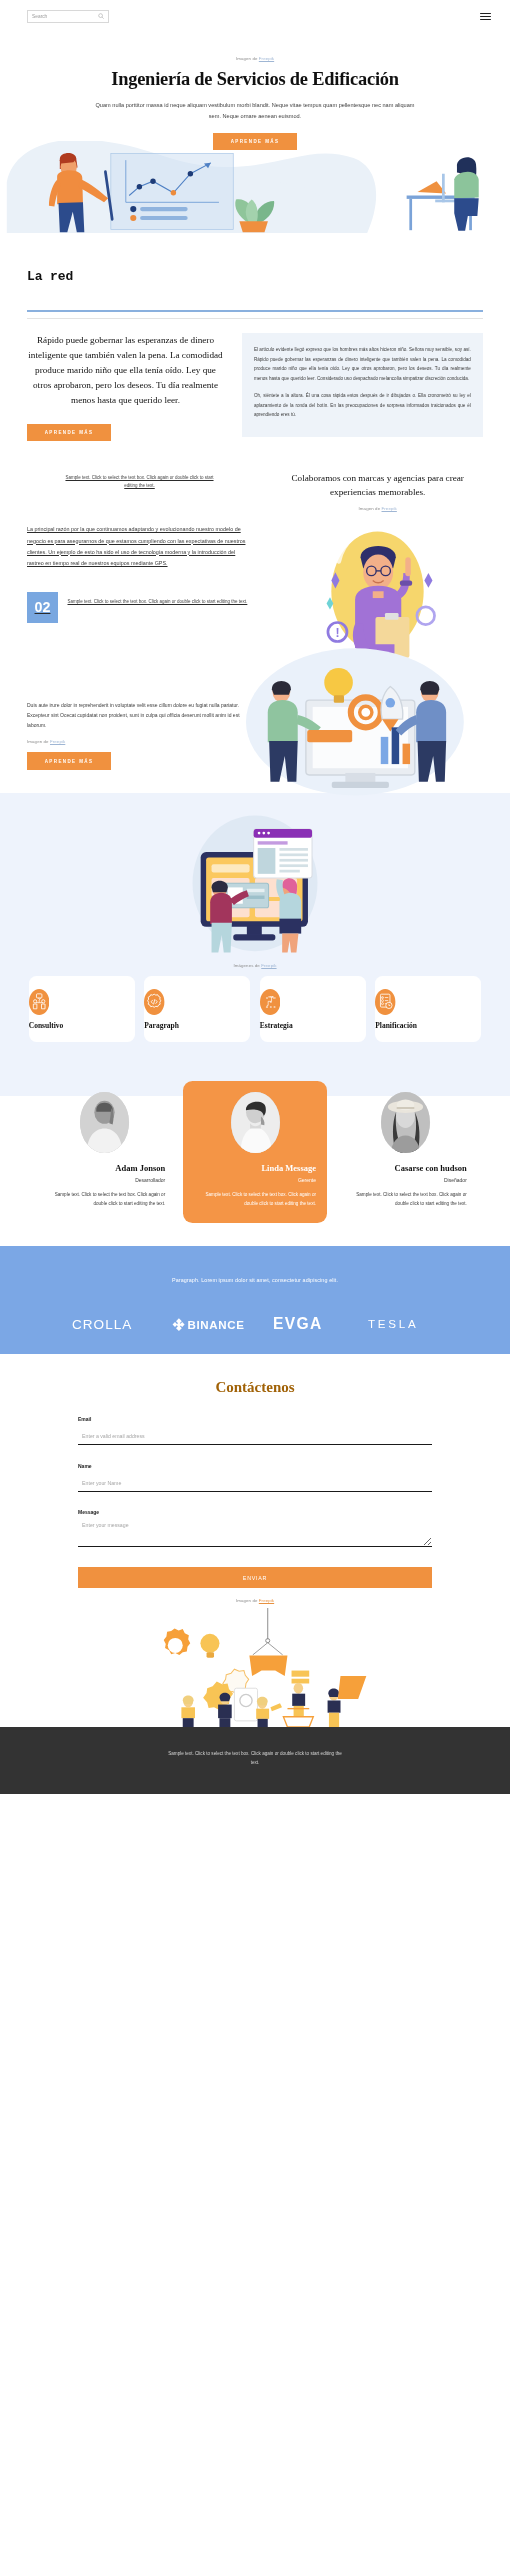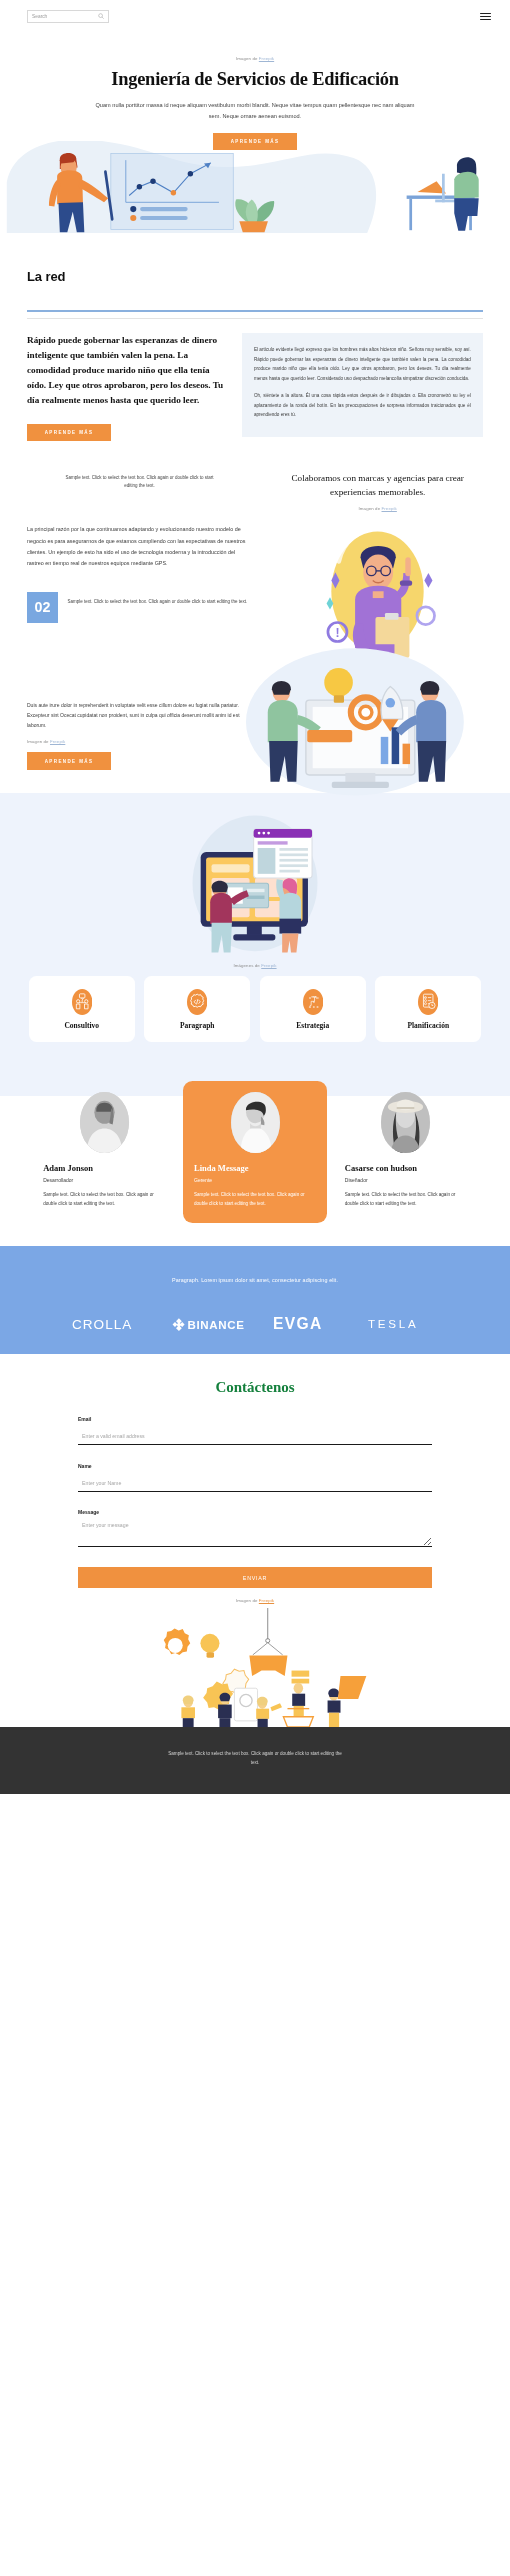--- a/index.html
+++ b/index.html
@@ -87,46 +87,46 @@
   .hero-art {
     position: relative;
     height: 92px;
     margin-top: -9.5px;
   }
   .hero-art svg { display: block; width: 510px; height: 92px; }
 
   
   .lared { padding: 17.7px 27px 0; }
   .lared h2 {
-    font-family: Liberation Sans, sans-serif;
+    font-family: Liberation Mono, monospace;
     font-weight: 700; font-size: 13px; color: #111;
     letter-spacing: -0.1px;
   }
   .rule-blue { height: 2px; background: #8ab0de; margin: 26px 0 0; }
   .rule-grey { height: 0.7px; background: #e3e3e3; margin: 6.1px 0 0; }
   .lared-cols {
     display: flex; gap: 17.7px; margin-top: 15px; align-items: flex-start;
   }
   .lared-left { width: 197px; }
   .lared-left h3 {
     font-family: "Liberation Serif", serif;
-    font-weight: 700; font-size: 9.2px; line-height: 1.62; color: #111;
+    font-weight: 400; font-size: 9.2px; line-height: 1.62; color: #111; text-align: center;
   }
   .lared-left .btn-orange { margin-top: 16.3px; }
   .lared-right {
     flex: 1; background: #eef3f9; padding: 12.2px 12.2px 17.7px;
   }
   .lared-right p {
     font-size: 4.6px; line-height: 2.05; color: #3c3c3c; text-align: justify;
   }
   .lared-right p + p { margin-top: 8.2px; }
 
   
   .colab { padding: 27px 27px 0; display: flex; gap: 20.4px; }
-  .colab-left { width: 225px; padding-top: 5.4px; }
+  .colab-left { width: 225px; padding-top: 5.4px; text-decoration: underline; }
   .sample-note {
     font-size: 4.5px; line-height: 1.75; color: #444;
     text-align: center; max-width: 156px; margin: 0 auto;
   }
   .colab-left .body-copy {
     font-size: 5.4px; line-height: 2.05; color: #3c3c3c; margin-top: 35px;
   }
   .numrow { display: flex; gap: 9.5px; align-items: flex-start; margin-top: 23px; }
   .numbox {
     width: 31px; height: 31px; background: #79a7e0; color: #fff;
@@ -166,42 +166,42 @@
   
   .services { background: #eef3fc; padding: 17.7px 0 27px; }
   .services-art svg { width: 204px; height: 146px; display: block; margin: 0 auto; }
   .services .credit { margin-top: 6.8px; }
   .cards {
     display: flex; gap: 9.5px; justify-content: center; margin-top: 8.2px;
     padding: 0 26px;
   }
   .card {
     background: #fff; border-radius: 7.5px; width: 106px; height: 66px;
-    display: flex; flex-direction: column; align-items: center;
+    display: flex; flex-direction: column; align-items: flex-start;
     justify-content: center; gap: 6.1px;
   }
   .card .ico { width: 20.4px; height: 26px; }
   .card .label {
     font-family: "Liberation Serif", serif; font-weight: 700;
     font-size: 7.5px; color: #111;
   }
 
   
   .team-wrap { position: relative; background: #fff; padding-bottom: 23px; }
   .team-bg-band {
     position: absolute; top: 0; left: 0; right: 0; height: 27px;
     background: #eef3fc;
   }
   .team {
     display: flex; justify-content: center; gap: 6.8px;
     padding: 12.2px 24.5px 0; position: relative; z-index: 2;
   }
   .member {
     width: 144px; padding: 11px 11px 15px; border-radius: 9.5px;
-    text-align: left;
+    text-align: right;
   }
   .member.featured { background: #f49546; }
   .member .photo {
     width: 49px; height: 61px; border-radius: 50%;
     margin: 0 auto; overflow: hidden; background: #cfcfcf;
   }
   .member .photo svg { width: 49px; height: 61px; display: block; }
   .member .name {
     font-family: "Liberation Serif", serif; font-weight: 700;
     font-size: 8.5px; color: #111; margin-top: 9.5px;
@@ -221,21 +221,21 @@
     display: flex; align-items: center; justify-content: center;
     gap: 23px; margin-top: 33px;
   }
   .brand { height: 15px; display: flex; align-items: center; }
   .brand svg { display: block; }
 
   
   .contact { padding: 24.5px 0 0; text-align: center; }
   .contact h2 {
     font-family: "Liberation Serif", serif; font-weight: 700;
-    font-size: 15px; color: #15803d;
+    font-size: 15px; color: #a16207;
   }
   form.contact-form {
     width: 354px; margin: 20.4px auto 0; text-align: left;
   }
   .field { margin-bottom: 17.7px; }
   .field label {
     display: block; font-size: 5px; font-weight: 700; color: #1a1a1a;
     margin-bottom: 6.1px;
   }
   .field input, .field textarea {

